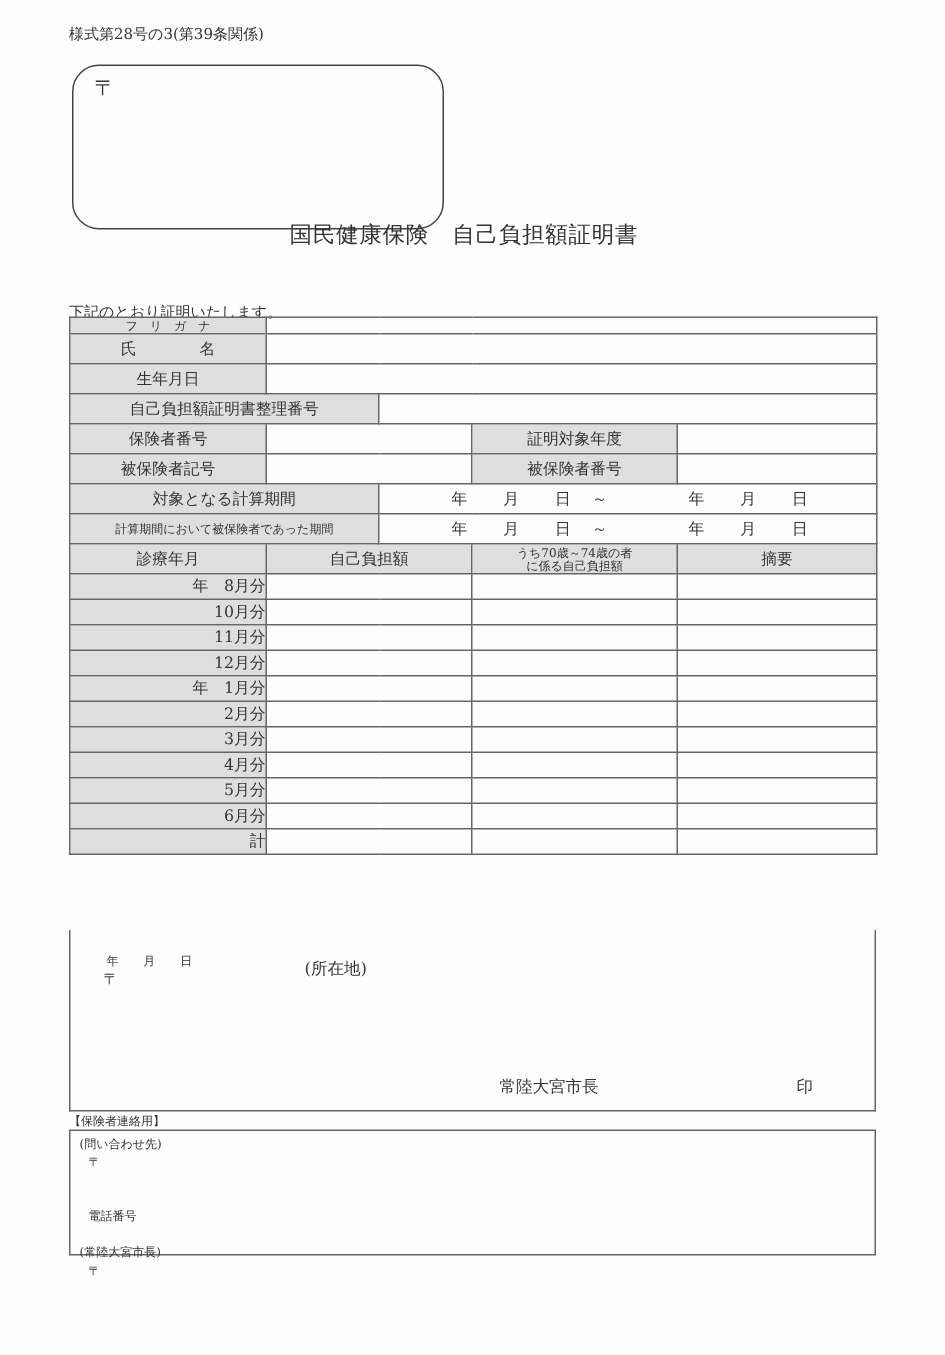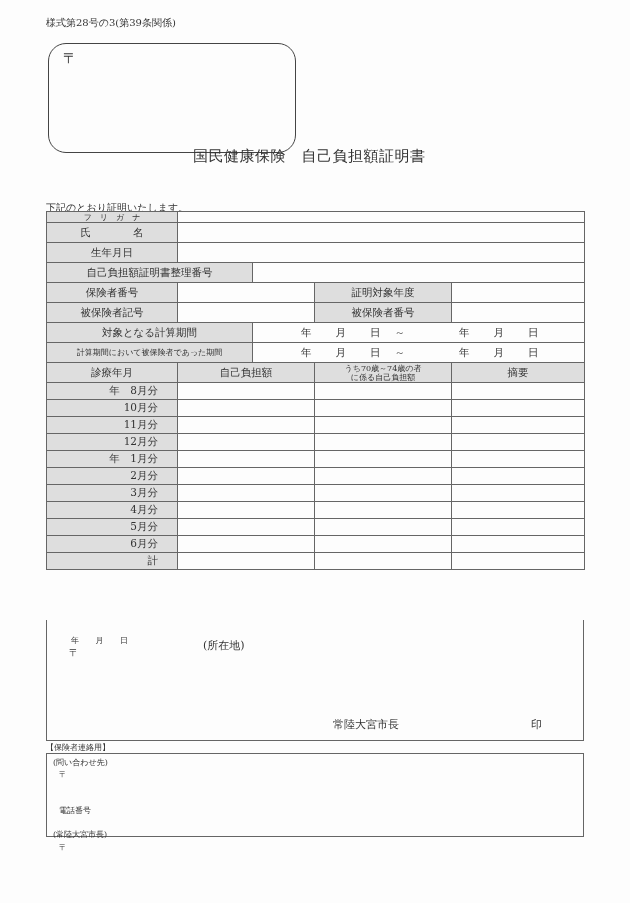--- a/index.html
+++ b/index.html
@@ -9,21 +9,21 @@
   .form-code { left:46px; top:16px; font-size:10px; }
   .addr-box { left:48px; top:43px; width:248px; height:110px; border:1.2px solid #444; border-radius:18px; box-sizing:border-box; }
   .addr-box .postal { position:absolute; left:14px; top:6px; font-size:14px; font-family:"DejaVu Sans",sans-serif; }
   .title { left:193px; top:147px; font-size:15px; letter-spacing:0.5px; }
   .intro { left:46px; top:201px; font-size:10px; }
   table.main { position:absolute; left:46px; top:211px; width:538px; border-collapse:collapse; table-layout:fixed; font-size:10.5px; }
   table.main td { border:1px solid #666; padding:0; height:20px; box-sizing:border-box; text-align:center; white-space:nowrap; overflow:hidden; }
   table.main td.lbl { background:#dedede; }
   table.main tr.furi td { height:11px; font-size:8px; line-height:9px; border-bottom:1px dashed #666; }
   table.main tr.month td { height:17px; }
-  table.main td.mlbl { text-align:right; padding-right:19px; }
+  table.main td.mlbl { text-align:right; padding-right:0; }
   table.main td.small { font-size:8px; }
   table.main td.twoline { font-size:8px; line-height:9px; }
   .summary { left:46px; top:620px; width:538px; height:121px; border:1px solid #666; border-top:none; box-sizing:border-box; font-size:10px; }
   .summary .date { position:absolute; left:24px; top:15px; font-size:8px; word-spacing:14px; }
   .summary .postal2 { position:absolute; left:22px; top:26px; font-size:10px; font-family:"DejaVu Sans",sans-serif; }
   .summary .loc { position:absolute; left:156px; top:18px; font-size:11px; }
   .summary .mayor { position:absolute; left:286px; top:97px; font-size:11px; }
   .summary .seal { position:absolute; left:484px; top:97px; font-size:11px; }
   .contact-label { left:46px; top:742px; font-size:8px; }
   .contact-box { left:46px; top:753px; width:538px; height:84px; border:1px solid #666; box-sizing:border-box; font-size:8px; }

